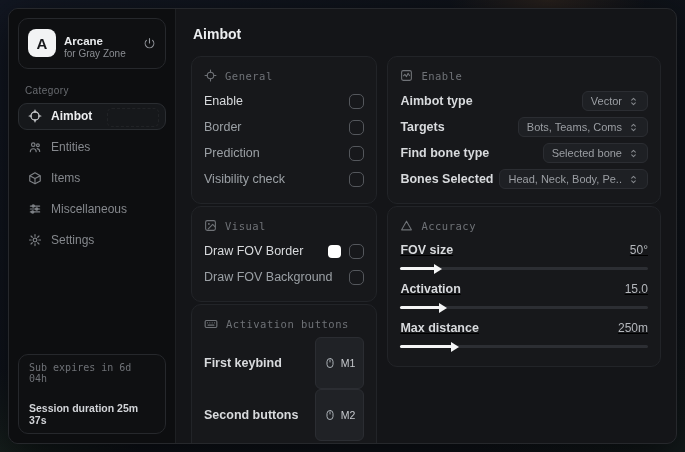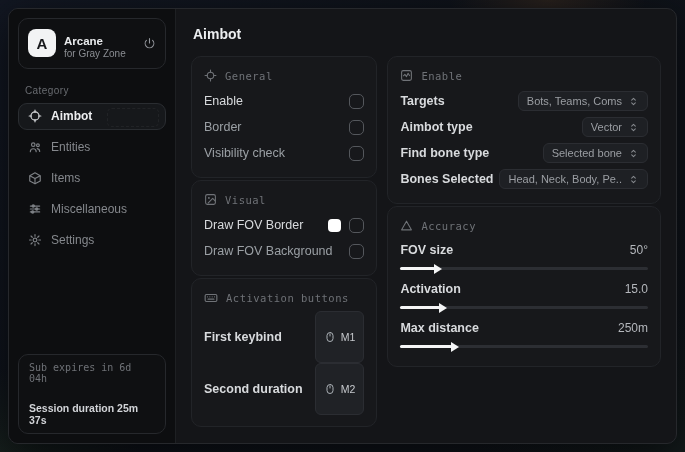--- a/index.html
+++ b/index.html
@@ -69,21 +69,21 @@
     border-radius:6px; padding:3px 8px; color:#9b9ea3; font-size:11px; cursor:pointer;
     font-family:"Liberation Sans", sans-serif; max-width:150px; white-space:nowrap;
   }
   .dropdown .dicon { display:flex; color:#85888d; }
   .keybtn {
     display:flex; align-items:center; gap:5px; background:#202226; border:1px solid #2b2d32;
     border-radius:6px; padding:19px 8px; color:#c6c9cd; font-size:10.5px; cursor:pointer;
     font-family:"Liberation Sans", sans-serif;
   }
   .keybtn .kicon { display:flex; color:#aab0b5; }
-  .slider-block { margin:2px 0 6px; }
+  .slider-block { margin:2px 0 6px;text-decoration:underline; }
   .slider-row { display:flex; justify-content:space-between; align-items:center; min-height:24px; }
   .slider-value { color:#b4b7bc; font-size:12px; }
   .track { position:relative; height:3px; background:#2c2e33; border-radius:2px; margin:5px 0 7px; cursor:pointer; }
   .fill { position:absolute; left:0; top:0; height:3px; background:#f4f5f6; border-radius:2px; }
   .thumb { position:absolute; top:-3.5px; right:-7px; width:0; height:0;
     border-top:5px solid transparent; border-bottom:5px solid transparent; border-left:8px solid #f4f5f6; }
   svg { display:block; }
 </style>
 </head>
 <body>
@@ -186,20 +186,24 @@
           </div>
           <div class="row">
             <span class="row-label">Enable</span>
             <span class="checkbox"></span>
           </div>
           <div class="row">
             <span class="row-label dim">Border</span>
             <span class="checkbox"></span>
           </div>
           <div class="row">
+            <span class="row-label dim">Prediction</span>
+            <span class="checkbox"></span>
+          </div>
+          <div class="row">
             <span class="row-label dim">Visibility check</span>
             <span class="checkbox"></span>
           </div>
         </div>
 
         <div class="card">
           <div class="card-head">
             <span class="hicon">
               <svg width="13" height="13" viewBox="0 0 24 24" fill="none" stroke="currentColor" stroke-width="2" stroke-linejoin="round">
                   <rect x="3" y="3" width="18" height="18" rx="3"></rect>
@@ -238,21 +242,21 @@
               <span class="kicon">
                 <svg width="12" height="12" viewBox="0 0 24 24" fill="none" stroke="currentColor" stroke-width="2" stroke-linecap="round">
                     <rect x="6" y="3" width="12" height="18" rx="6"></rect>
                     <path d="M12 6v4"></path>
                   </svg>
               </span>
               <span>M1</span>
             </button>
           </div>
           <div class="row">
-            <span class="row-label" style="font-weight:bold">Second duration</span>
+            <span class="row-label" style="font-weight:bold">Second buttons</span>
             <button class="keybtn">
               <span class="kicon">
                 <svg width="12" height="12" viewBox="0 0 24 24" fill="none" stroke="currentColor" stroke-width="2" stroke-linecap="round">
                     <rect x="6" y="3" width="12" height="18" rx="6"></rect>
                     <path d="M12 6v4"></path>
                   </svg>
               </span>
               <span>M2</span>
             </button>
           </div>
@@ -263,46 +267,46 @@
 
         <div class="card">
           <div class="card-head">
             <span class="hicon">
               <svg width="13" height="13" viewBox="0 0 24 24" fill="none" stroke="currentColor" stroke-width="2" stroke-linejoin="round">
                   <rect x="3" y="3" width="18" height="18" rx="3"></rect>
                   <path d="M6 13l3-3 3 4 3-6 3 5"></path>
                 </svg>
             </span>
             <span class="card-title">Enable</span>
+          </div>
+          <div class="row">
+            <span class="row-label" style="font-weight:bold">Aimbot type</span>
+            <button class="dropdown">
+              <span>Vector</span>
+              <span class="dicon">
+                <svg width="11" height="11" viewBox="0 0 24 24" fill="none" stroke="currentColor" stroke-width="2.2" stroke-linecap="round" stroke-linejoin="round">
+                    <path d="M8 9l4-4 4 4"></path>
+                    <path d="M8 15l4 4 4-4"></path>
+                  </svg>
+              </span>
+            </button>
           </div>
           <div class="row">
             <span class="row-label" style="font-weight:bold">Targets</span>
             <button class="dropdown">
               <span>Bots, Teams, Coms</span>
               <span class="dicon">
                 <svg width="11" height="11" viewBox="0 0 24 24" fill="none" stroke="currentColor" stroke-width="2.2" stroke-linecap="round" stroke-linejoin="round">
                     <path d="M8 9l4-4 4 4"></path>
                     <path d="M8 15l4 4 4-4"></path>
                   </svg>
               </span>
             </button>
           </div>
           <div class="row">
-            <span class="row-label" style="font-weight:bold">Aimbot type</span>
-            <button class="dropdown">
-              <span>Vector</span>
-              <span class="dicon">
-                <svg width="11" height="11" viewBox="0 0 24 24" fill="none" stroke="currentColor" stroke-width="2.2" stroke-linecap="round" stroke-linejoin="round">
-                    <path d="M8 9l4-4 4 4"></path>
-                    <path d="M8 15l4 4 4-4"></path>
-                  </svg>
-              </span>
-            </button>
-          </div>
-          <div class="row">
             <span class="row-label" style="font-weight:bold">Find bone type</span>
             <button class="dropdown">
               <span>Selected bone</span>
               <span class="dicon">
                 <svg width="11" height="11" viewBox="0 0 24 24" fill="none" stroke="currentColor" stroke-width="2.2" stroke-linecap="round" stroke-linejoin="round">
                     <path d="M8 9l4-4 4 4"></path>
                     <path d="M8 15l4 4 4-4"></path>
                   </svg>
               </span>
             </button>

